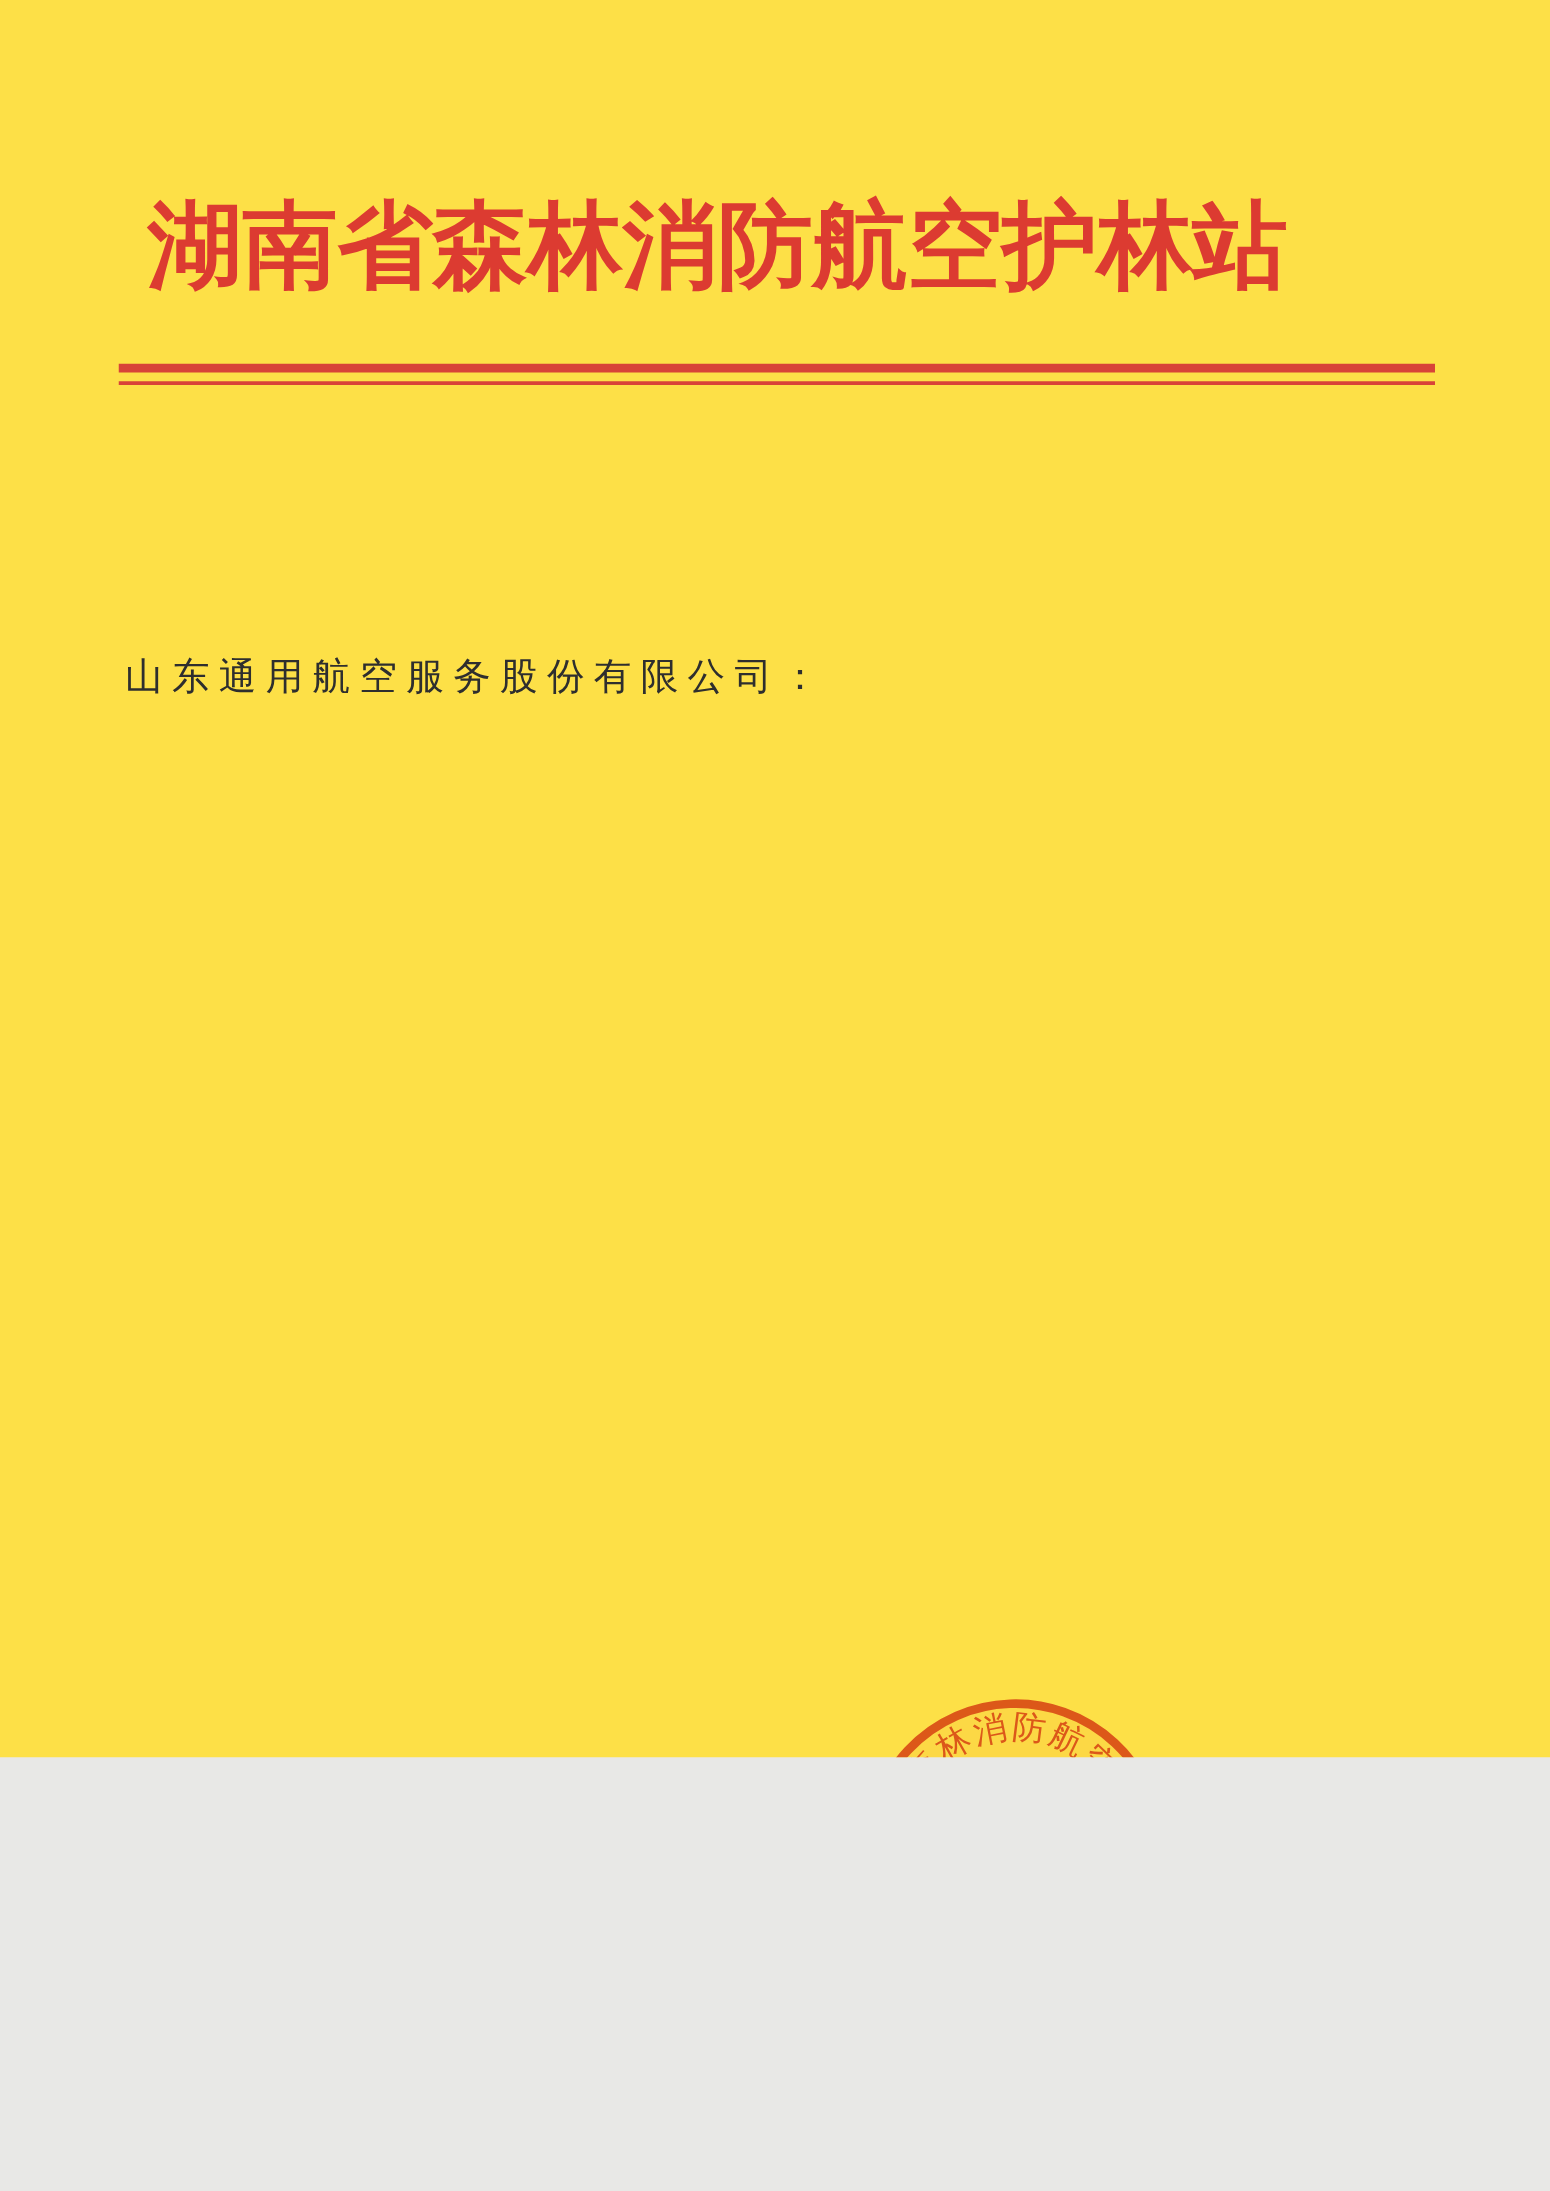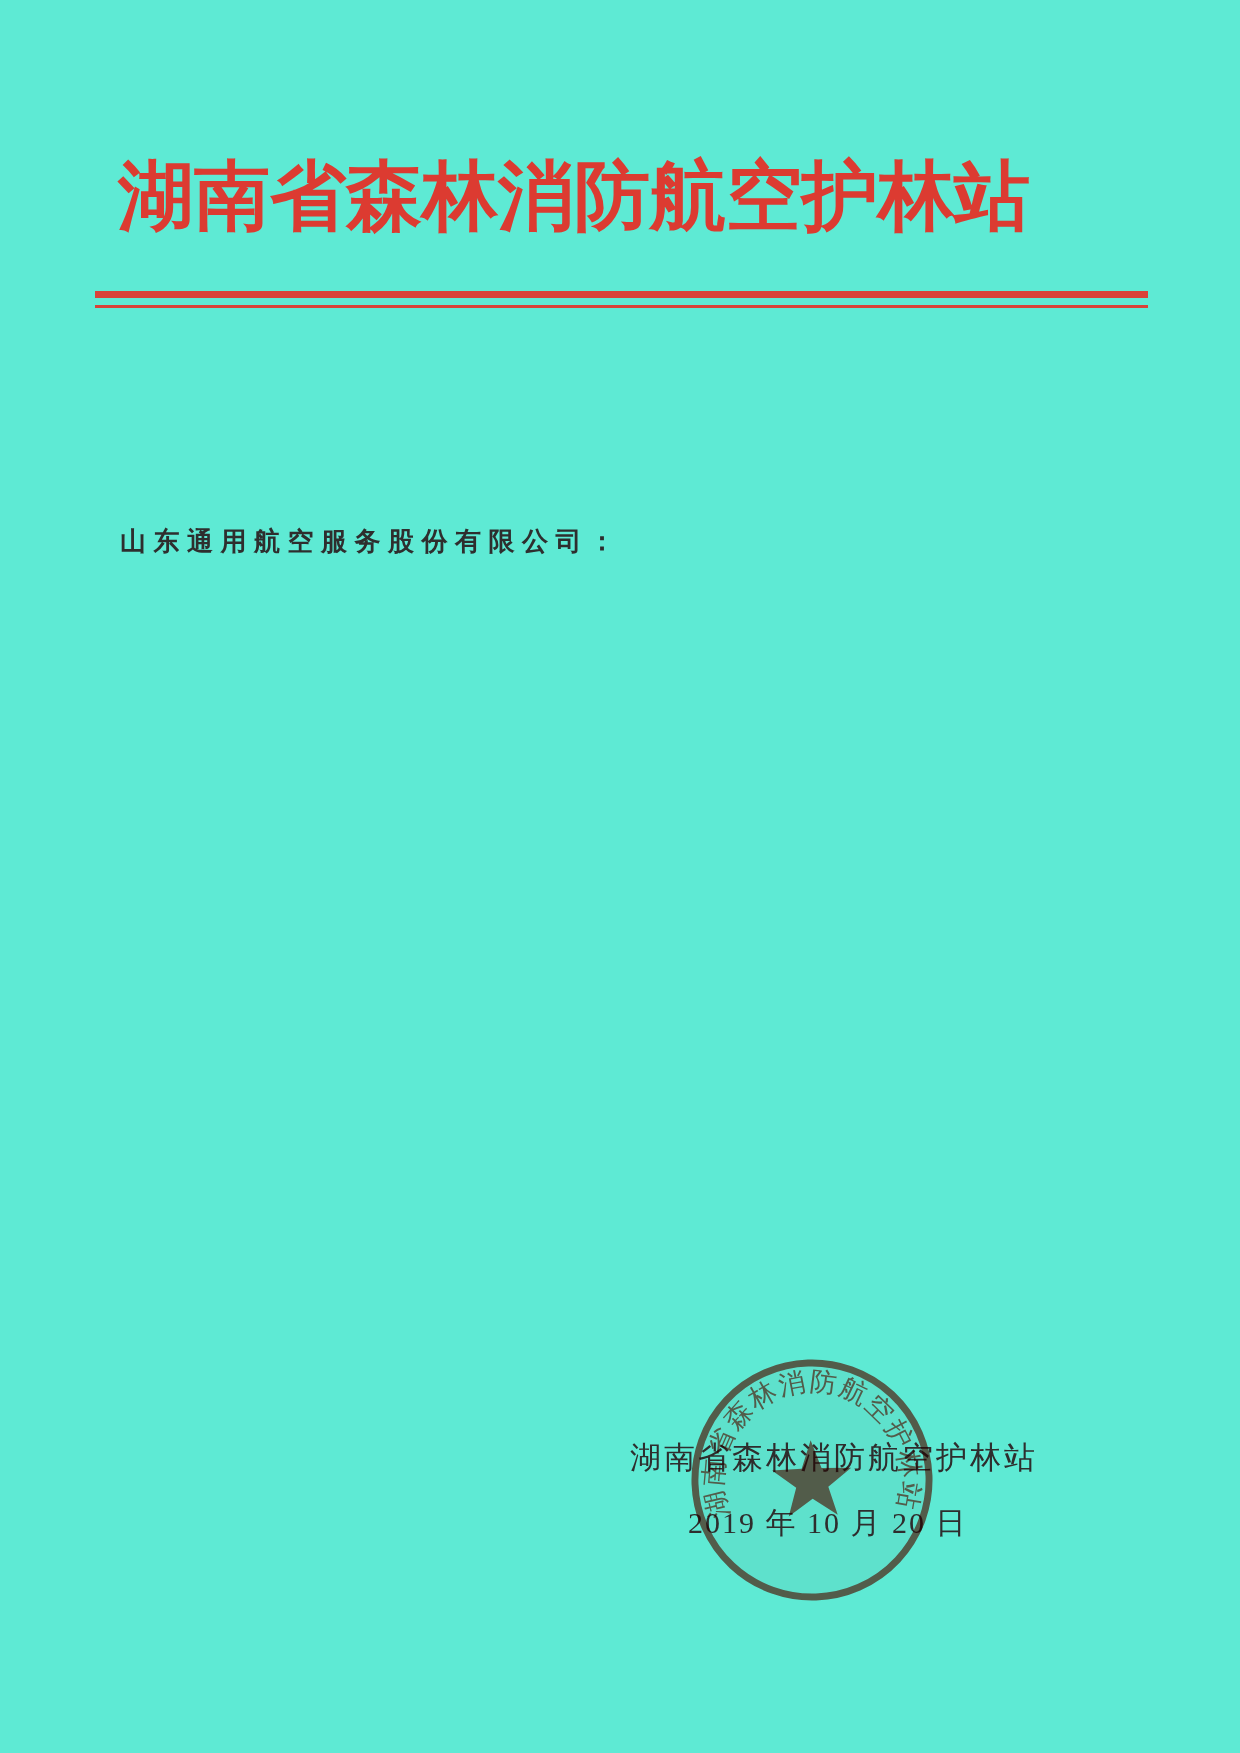--- a/index.html
+++ b/index.html
@@ -1,20 +1,20 @@
 <!DOCTYPE html>
 <html><head>
 <meta charset="utf-8">
 <style>
   html,body{margin:0;padding:0;background:#e8e8e6;}
   .page{
     position:relative;
-    width:1240px;height:1753px;
+    width:1240px;height:1406px;
     margin:0 auto;
-    background:#5eead4;
+    background:#fde047;
     overflow:hidden;
     font-family:"Liberation Serif","DejaVu Serif",serif;
     color:#2e2e2e;
   }
   .letterhead{
     position:absolute;
     top:146px;left:118px;width:1010px;
     font-size:76px;
     font-weight:bold;
     letter-spacing:0px;
@@ -30,27 +30,26 @@
     top:352px;left:0;width:100%;
     margin:0;
     text-align:center;
     font-size:46px;
     font-weight:bold;
     letter-spacing:14px;
     color:#222;
   }
   .body-text{
     position:absolute;
-    top:512px;left:120px;width:1024px;
-    font-size:26px;
+    top:512px;left:100px;width:1024px;
+    font-size:30px;
     line-height:60px;
     letter-spacing:7.5px;
     text-align:justify;
     text-justify:inter-ideograph;
-    font-weight:bold;
   }
   .body-text p{margin:0;}
   .body-text p.para{text-indent:76px;}
   .signature{
     position:absolute;
     top:1437px;left:630px;
     font-size:31px;
     letter-spacing:3px;
     white-space:nowrap;
   }

